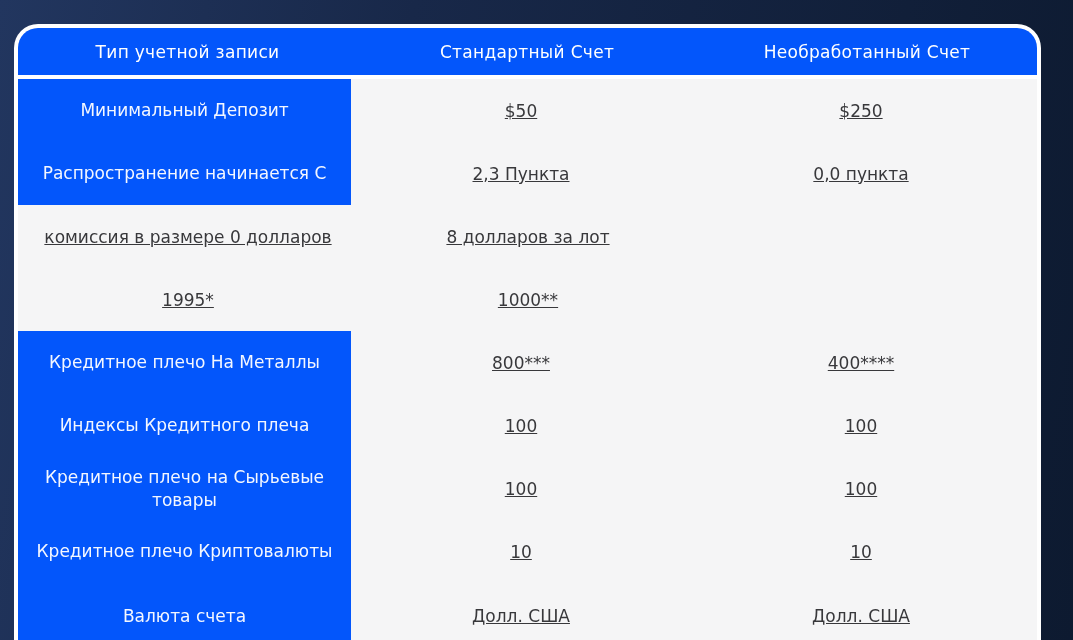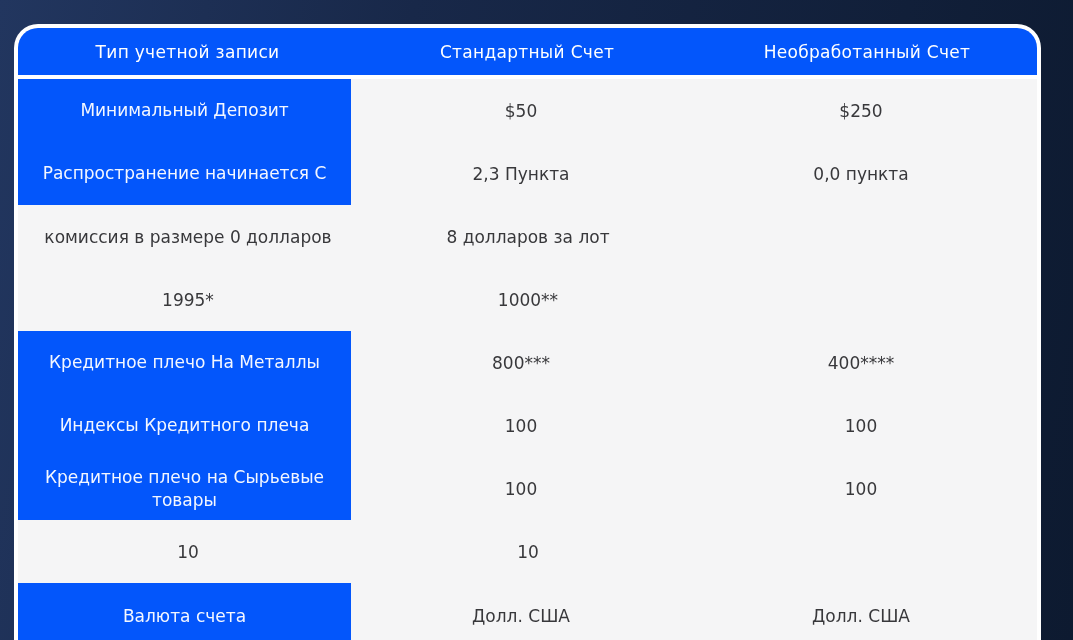--- a/index.html
+++ b/index.html
@@ -71,20 +71,21 @@
   .value-cell {
     width: 340px;
     display: flex;
     align-items: center;
     justify-content: center;
     text-align: center;
     color: #38383b;
     font-size: 17px;
     padding: 0 4px;
     box-sizing: border-box;
+    text-decoration: underline;
   }
 </style>
 </head>
 <body>
 
 <div class="table-wrap">
 
   <div class="header-row">
     <div class="header-cell col-1">Тип учетной записи</div>
     <div class="header-cell col-2">Стандартный Счет</div>
@@ -127,20 +128,21 @@
     <div class="value-cell col-3">100</div>
   </div>
 
   <div class="body-row">
     <div class="label-cell">Кредитное плечо на Сырьевые товары</div>
     <div class="value-cell col-2">100</div>
     <div class="value-cell col-3">100</div>
   </div>
 
   <div class="body-row">
+    <div class="label-cell">Кредитное плечо Криптовалюты</div>
     <div class="value-cell col-2">10</div>
     <div class="value-cell col-3">10</div>
   </div>
 
   <div class="body-row">
     <div class="label-cell">Валюта счета</div>
     <div class="value-cell col-2">Долл. США</div>
     <div class="value-cell col-3">Долл. США</div>
   </div>
 

